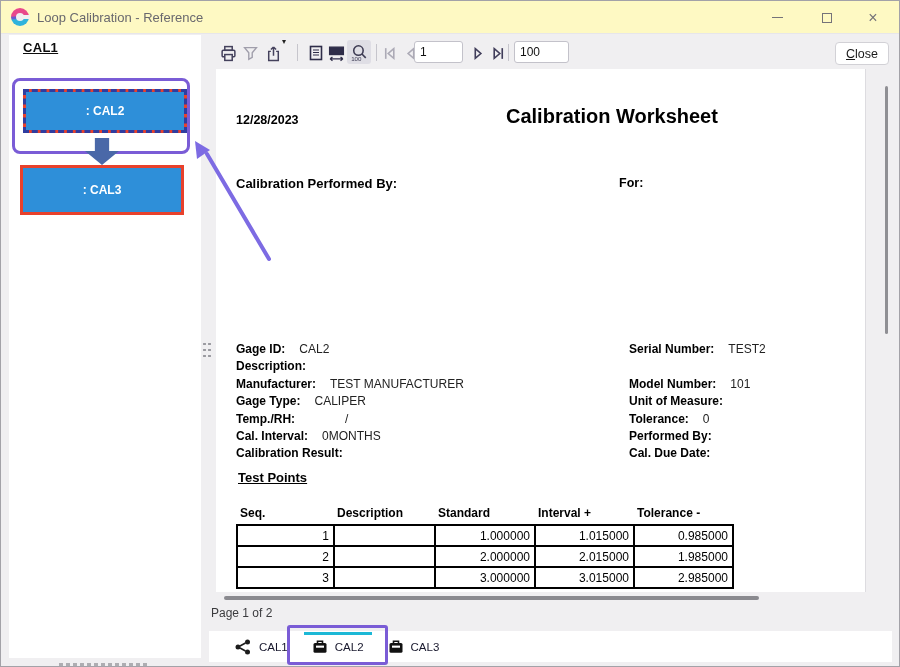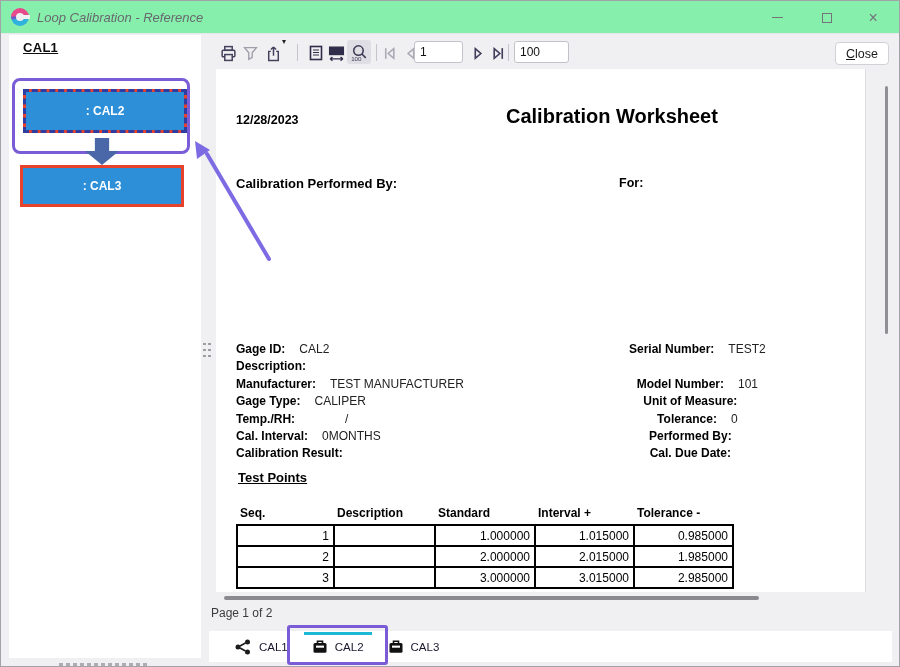--- a/index.html
+++ b/index.html
@@ -1,39 +1,39 @@
 <!DOCTYPE html>
 <html><head>
 <meta charset="utf-8">
 <style>
   html,body{margin:0;padding:0;background:#cfcfd4;}
   *{box-sizing:border-box;font-family:"Liberation Sans",sans-serif;}
   .win{position:relative;width:900px;height:667px;background:#f0eff1;border:1px solid #a3a2a8;overflow:hidden;}
 
   
-  .titlebar{position:absolute;left:0;top:0;width:100%;height:33px;background:#86efac;border-bottom:1px solid #e7e6ea;font-style:italic;}
+  .titlebar{position:absolute;left:0;top:0;width:100%;height:33px;background:#fef9c3;border-bottom:1px solid #e7e6ea;}
   .logo{position:absolute;left:10px;top:7px;width:18px;height:18px;border-radius:50%;
         background:linear-gradient(175deg,#e8488c 0 42%,#6a5ad0 48% 55%,#2fb3dc 62% 100%);}
   .logo::after{content:"";position:absolute;left:5px;top:5px;width:8px;height:8px;border-radius:50%;background:#f0eff1;}
   .logo::before{content:"";position:absolute;right:-1px;top:7px;width:7px;height:4px;background:#f0eff1;}
   .title-text{position:absolute;left:36px;top:9px;font-size:13px;color:#69686e;}
   .winbtn{position:absolute;top:0;width:40px;height:33px;display:flex;align-items:center;justify-content:center;color:#757379;font-size:14px;}
   .btn-min{right:102px;} .btn-max{right:52px;} .btn-close{right:6px;font-size:16px;}
   .btn-max span{display:block;width:10px;height:10px;border:1px solid #757379;font-size:0;}
   .btn-min span{display:block;width:11px;height:1px;background:#757379;font-size:0;}
 
   
   .sidebar{position:absolute;left:8px;top:34px;width:192px;height:623px;background:#fff;}
   .root-label{position:absolute;left:14px;top:5px;font-size:13px;font-weight:bold;color:#0c0c0c;text-decoration:underline;letter-spacing:.3px;}
   .node-sel-outline{position:absolute;left:3px;top:43px;width:178px;height:76px;border:3px solid #7a5cd6;border-radius:8px;}
   .node{position:absolute;background:#2e8fd9;border:3px solid #e8412c;display:flex;align-items:center;justify-content:center;
         color:#fff;font-weight:bold;font-size:12px;cursor:pointer;}
   .node-cal2{left:8px;top:8px;width:164px;height:44px;}
   .node-cal2::after{content:"";position:absolute;inset:-3px;border:3px dashed #2f3da0;pointer-events:none;}
-  .node-cal3{left:11px;top:130px;width:164px;height:42px;}
+  .node-cal3{left:11px;top:130px;width:164px;height:50px;}
   .flow-arrow{position:absolute;left:76px;top:103px;width:34px;height:27px;background:#4a68a8;
         clip-path:polygon(29% 0,71% 0,71% 48%,100% 48%,50% 100%,0 48%,29% 48%);}
 
   
   .splitter-dots{position:absolute;left:201px;top:340px;width:9px;height:18px;
         background-image:radial-gradient(circle,#9a9aa0 1.1px,transparent 1.4px);background-size:5px 6px;}
 
   
   .rtoolbar{position:absolute;left:215px;top:34px;right:0;height:34px;background:#f0eff1;}
   .tbi{position:absolute;top:8px;width:20px;height:20px;display:flex;align-items:center;justify-content:center;cursor:pointer;}
@@ -48,21 +48,21 @@
 
   
   .report-gutter{position:absolute;left:215px;top:68px;right:0;bottom:37px;background:#f0eff1;}
   .page{position:absolute;left:215px;top:68px;width:650px;height:523px;background:#fff;border-right:1px solid #dddce0;overflow:hidden;}
   .pg{position:absolute;color:#000000;}
   .rep-date{left:20px;top:44px;font-size:12.5px;font-weight:bold;}
   .rep-title{left:290px;top:36px;font-size:20px;font-weight:bold;}
   .rep-perf{left:20px;top:107px;font-size:13px;font-weight:bold;}
   .rep-for{left:403px;top:107px;font-size:12.5px;font-weight:bold;}
   .info-col{position:absolute;top:272px;font-size:12px;line-height:17.4px;white-space:nowrap;}
-  .info-left{left:20px;} .info-right{left:413px;text-align:center;}
+  .info-left{left:20px;} .info-right{left:413px;}
   .info-line{height:17.4px;}
   .info-line .lbl{font-weight:bold;}
   .info-line .val{margin-left:14px;color:#222;}
   .info-line .extra{color:#222;}
   .info-left .info-line:nth-child(5) .val{margin-left:50px;}
   .tp-heading{left:22px;top:401px;font-size:13px;font-weight:bold;text-decoration:underline;}
   .tp-headers{position:absolute;left:20px;top:437px;display:flex;font-size:12px;font-weight:bold;}
   .tp-headers span{padding-left:4px;}
   .tp-table{position:absolute;left:20px;top:455px;border-collapse:collapse;font-size:12px;}
   .tp-table td{border:2px solid #000;height:21px;padding:0 4px;}

